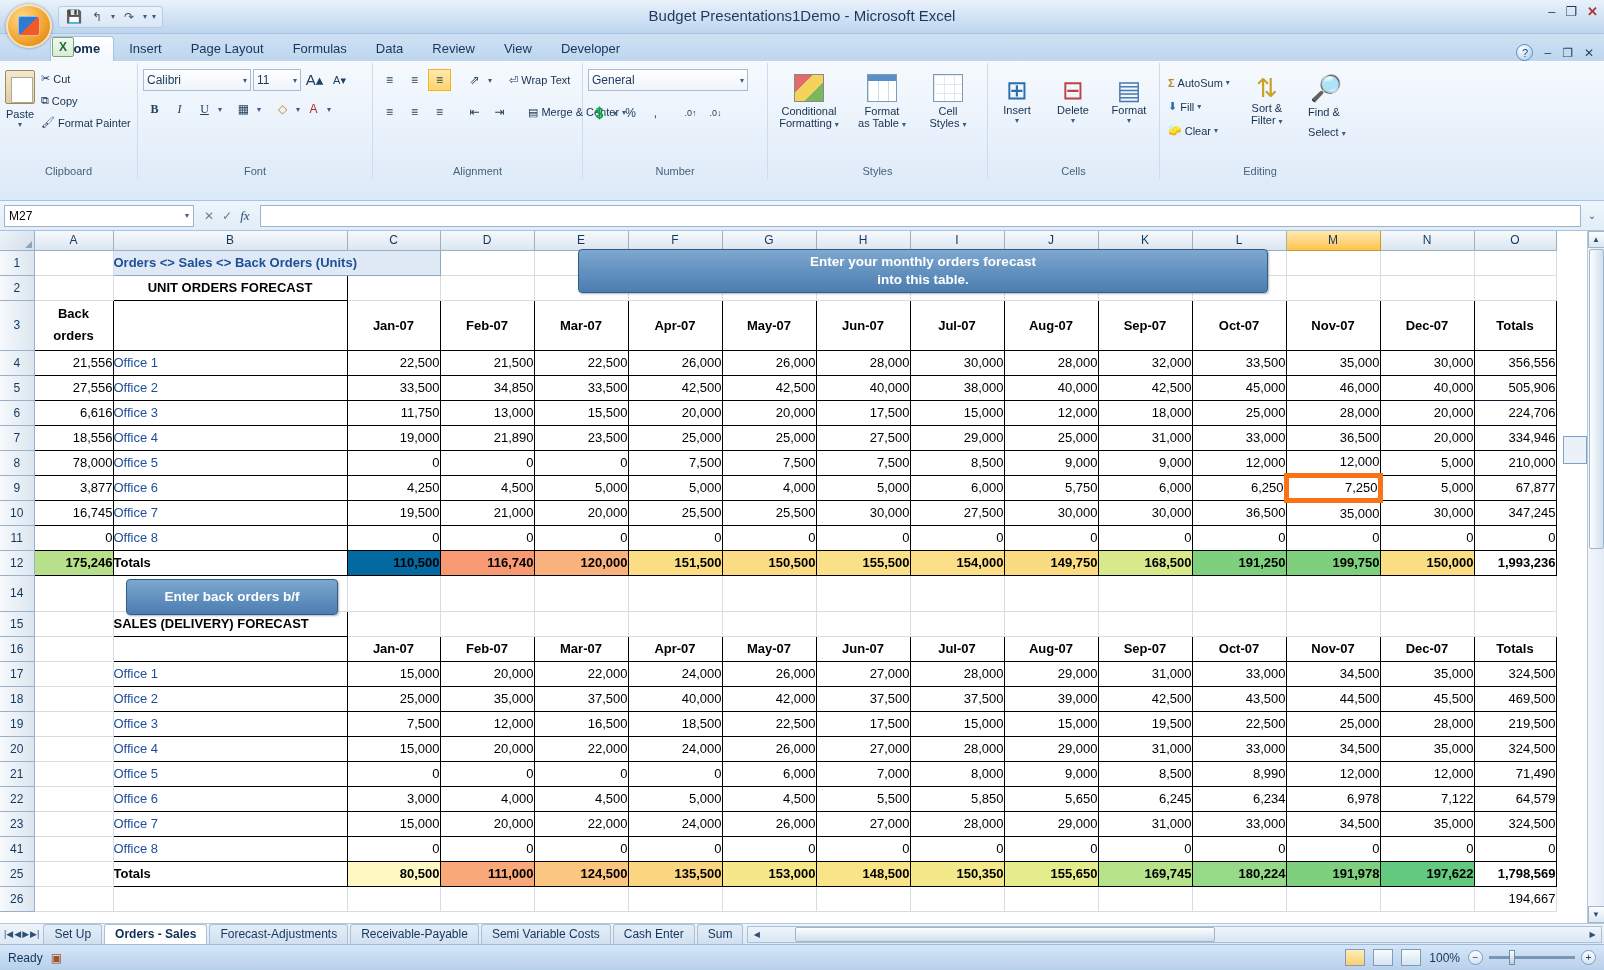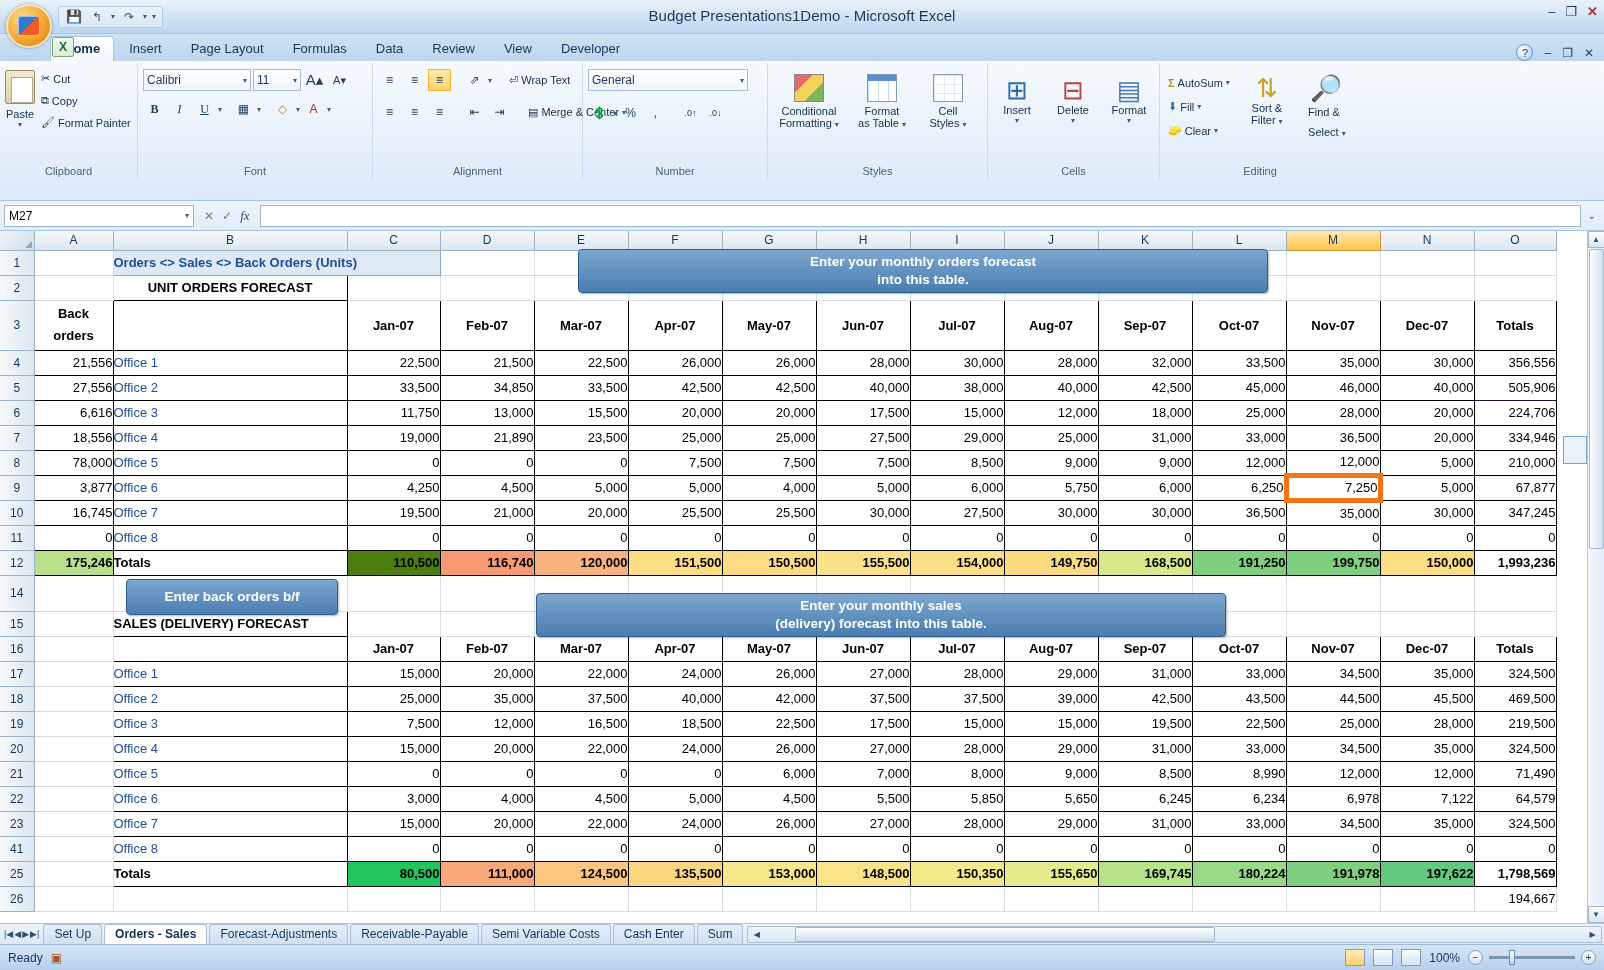--- a/index.html
+++ b/index.html
@@ -838,21 +838,21 @@
               <td class="cell num" style="border:1px solid #000">0</td>
               <td class="cell num" style="border:1px solid #000">0</td>
             </tr>
           </tbody>
 
         <tbody>
             <tr>
           <td class="rowhead">12</td>
           <td class="cell num b" style="background:#b8e08a;border:1px solid #000">175,246</td>
           <td class="cell b" style="border:1px solid #000">Totals</td>
-          <td class="cell num b" style="background:#4d7c0f;border:1px solid #000">110,500</td>
+          <td class="cell num b" style="background:#0369a1;border:1px solid #000">110,500</td>
           <td class="cell num b" style="background:#f79a74;border:1px solid #000">116,740</td>
           <td class="cell num b" style="background:#f9b27d;border:1px solid #000">120,000</td>
           <td class="cell num b" style="background:#fbdd84;border:1px solid #000">151,500</td>
           <td class="cell num b" style="background:#fbdb83;border:1px solid #000">150,500</td>
           <td class="cell num b" style="background:#fbe08a;border:1px solid #000">155,500</td>
           <td class="cell num b" style="background:#fbdf88;border:1px solid #000">154,000</td>
           <td class="cell num b" style="background:#fadb82;border:1px solid #000">149,750</td>
           <td class="cell num b" style="background:#d7e98a;border:1px solid #000">168,500</td>
           <td class="cell num b" style="background:#7fd07e;border:1px solid #000">191,250</td>
           <td class="cell num b" style="background:#7fd07e;border:1px solid #000">199,750</td>
@@ -1064,21 +1064,21 @@
               <td class="cell num" style="border:1px solid #000">0</td>
               <td class="cell num" style="border:1px solid #000">0</td>
             </tr>
           </tbody>
 
         <tbody>
             <tr>
           <td class="rowhead">25</td>
           <td class="cell"></td>
           <td class="cell b" style="border:1px solid #000">Totals</td>
-          <td class="cell num b" style="background:#22c55e;border:1px solid #000">80,500</td>
+          <td class="cell num b" style="background:#fef9c3;border:1px solid #000">80,500</td>
           <td class="cell num b" style="background:#f9a87a;border:1px solid #000">111,000</td>
           <td class="cell num b" style="background:#fbc67f;border:1px solid #000">124,500</td>
           <td class="cell num b" style="background:#fbd681;border:1px solid #000">135,500</td>
           <td class="cell num b" style="background:#f6e88a;border:1px solid #000">153,000</td>
           <td class="cell num b" style="background:#f9e488;border:1px solid #000">148,500</td>
           <td class="cell num b" style="background:#f3e98b;border:1px solid #000">150,350</td>
           <td class="cell num b" style="background:#e4ec8b;border:1px solid #000">155,650</td>
           <td class="cell num b" style="background:#b6e389;border:1px solid #000">169,745</td>
           <td class="cell num b" style="background:#96d986;border:1px solid #000">180,224</td>
           <td class="cell num b" style="background:#7fd07e;border:1px solid #000">191,978</td>
@@ -1105,23 +1105,20 @@
           <td class="cell num">194,667</td>
         </tr>
       </tbody>
         </table>
 
       <div class="callout" style="left:578px; top:18px; width:690px; height:44px;">
         <span>Enter your monthly orders forecast<br>into this table.</span>
       </div>
       <div class="callout" style="left:126px; top:348px; width:212px; height:36px;">
         <span>Enter back orders b/f</span>
-      </div>
-      <div class="callout" style="left:536px; top:362px; width:690px; height:44px;">
-        <span>Enter your monthly sales<br>(delivery) forecast into this table.</span>
       </div>
 
       <div style="position:absolute; right:0; top:205px; width:24px; height:28px; border:1px solid #7fa2c8; background:#eaf1f9;"></div>
     </div>
 
     <div class="vscroll">
       <div class="sb-btn">▲</div>
       <div class="sb-thumb" style="height:300px; margin-top:1px"></div>
       <div style="flex:1"></div>
       <div class="sb-btn">▼</div>

